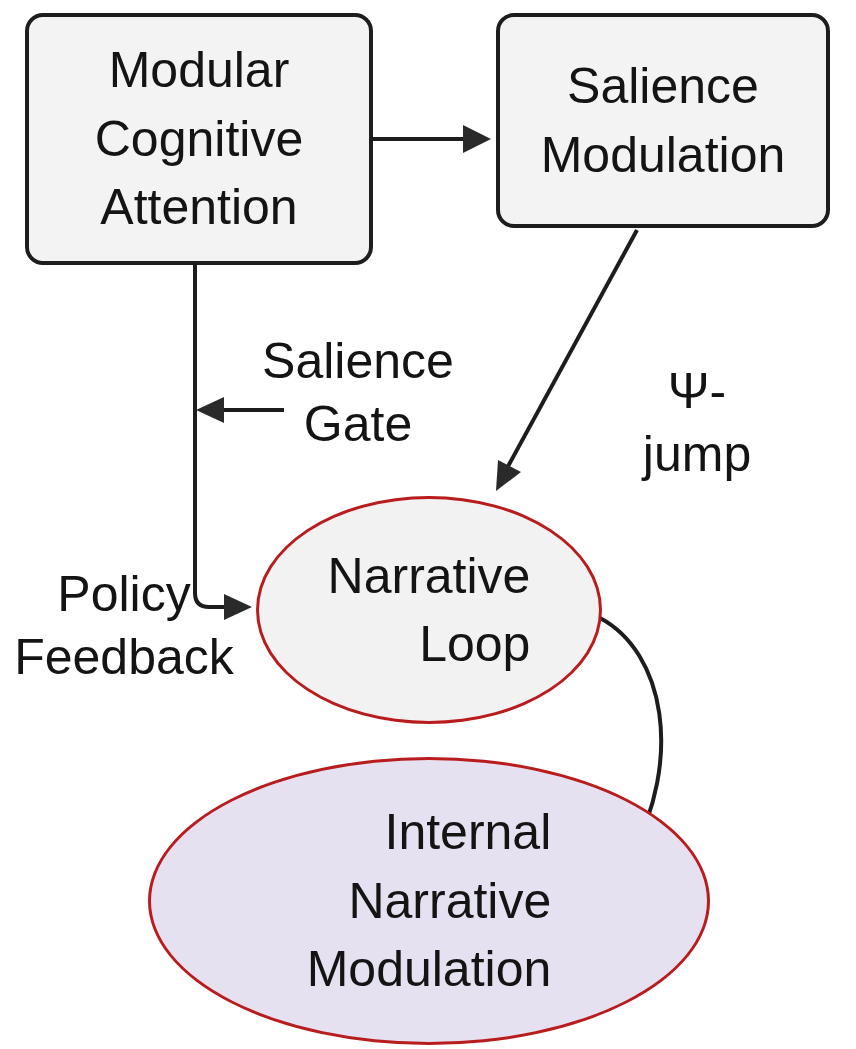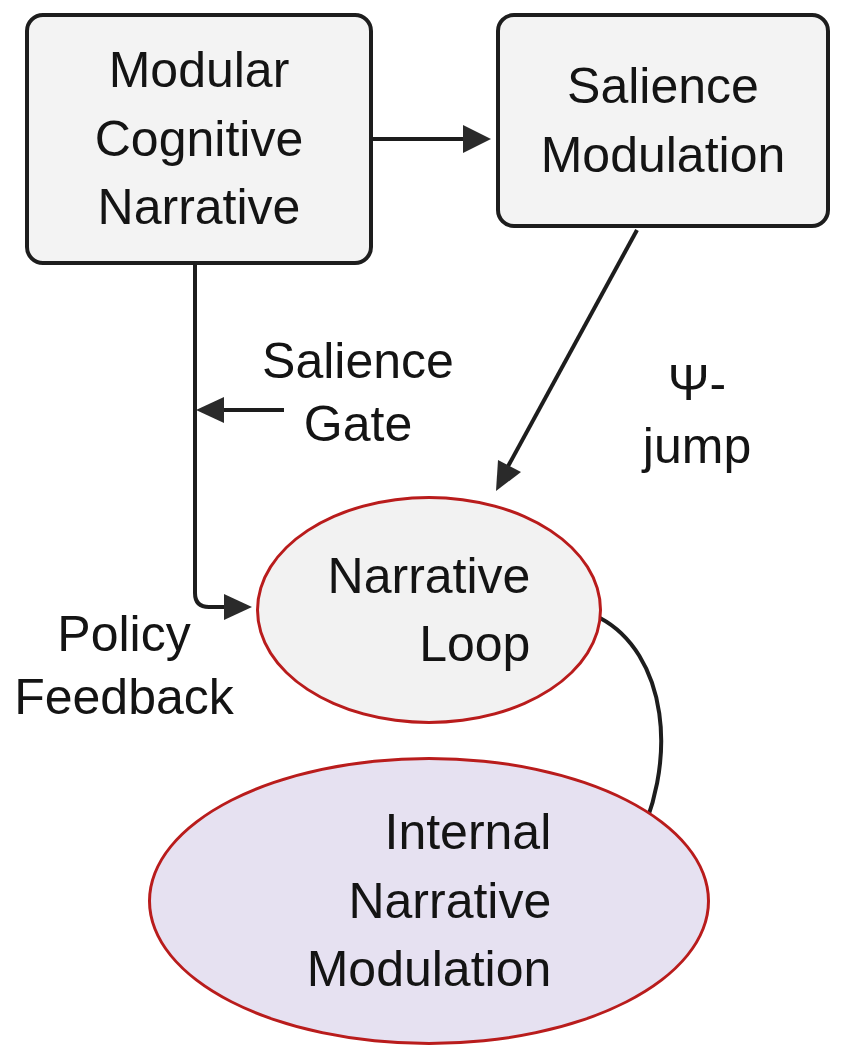--- a/index.html
+++ b/index.html
@@ -45,22 +45,22 @@
   #node-ing { left: 148px; top: 757px; width: 562px; height: 288px; background: #e6e1f1; }
   .edge-label {
     position: absolute;
     text-align: center;
     white-space: pre-line;
     font-size: 50px;
     line-height: 1.25;
     transform: translateX(-50%);
   }
   #label-salience-gate  { left: 358px; top: 330px; }
-  #label-psi-jump       { left: 697px; top: 352px; }
-  #label-policy-feedback{ left: 124px; top: 563px; margin-top: 40px; }
+  #label-psi-jump       { left: 697px; top: 360px; }
+  #label-policy-feedback{ left: 124px; top: 563px; }
 </style>
 </head>
 <body>
 
 <div class="stage">
 
   <svg class="edges-layer" viewBox="0 0 856 1049" xmlns="http://www.w3.org/2000/svg">
     <g stroke="#1d1d1d" stroke-width="4" fill="none">
 
       <line x1="371" y1="139" x2="466" y2="139"></line>
@@ -78,21 +78,21 @@
       <polygon points="252,607 224,594 224,620"></polygon>
       <polygon points="196,410 224,397 224,423"></polygon>
       <polygon points="496,491 498,460 521,472"></polygon>
       <polygon points="620,876 622,845 645,858"></polygon>
     </g>
   </svg>
 
   <div class="node node-rect" id="node-mca">
     <span class="label">Modular
 Cognitive
-Narrative</span>
+Attention</span>
   </div>
 
   <div class="node node-rect" id="node-sm">
     <span class="label">Salience
 Modulation</span>
   </div>
 
   <div class="node node-ellipse" id="node-nl">
     <span class="label">Narrative
 Loop</span>

